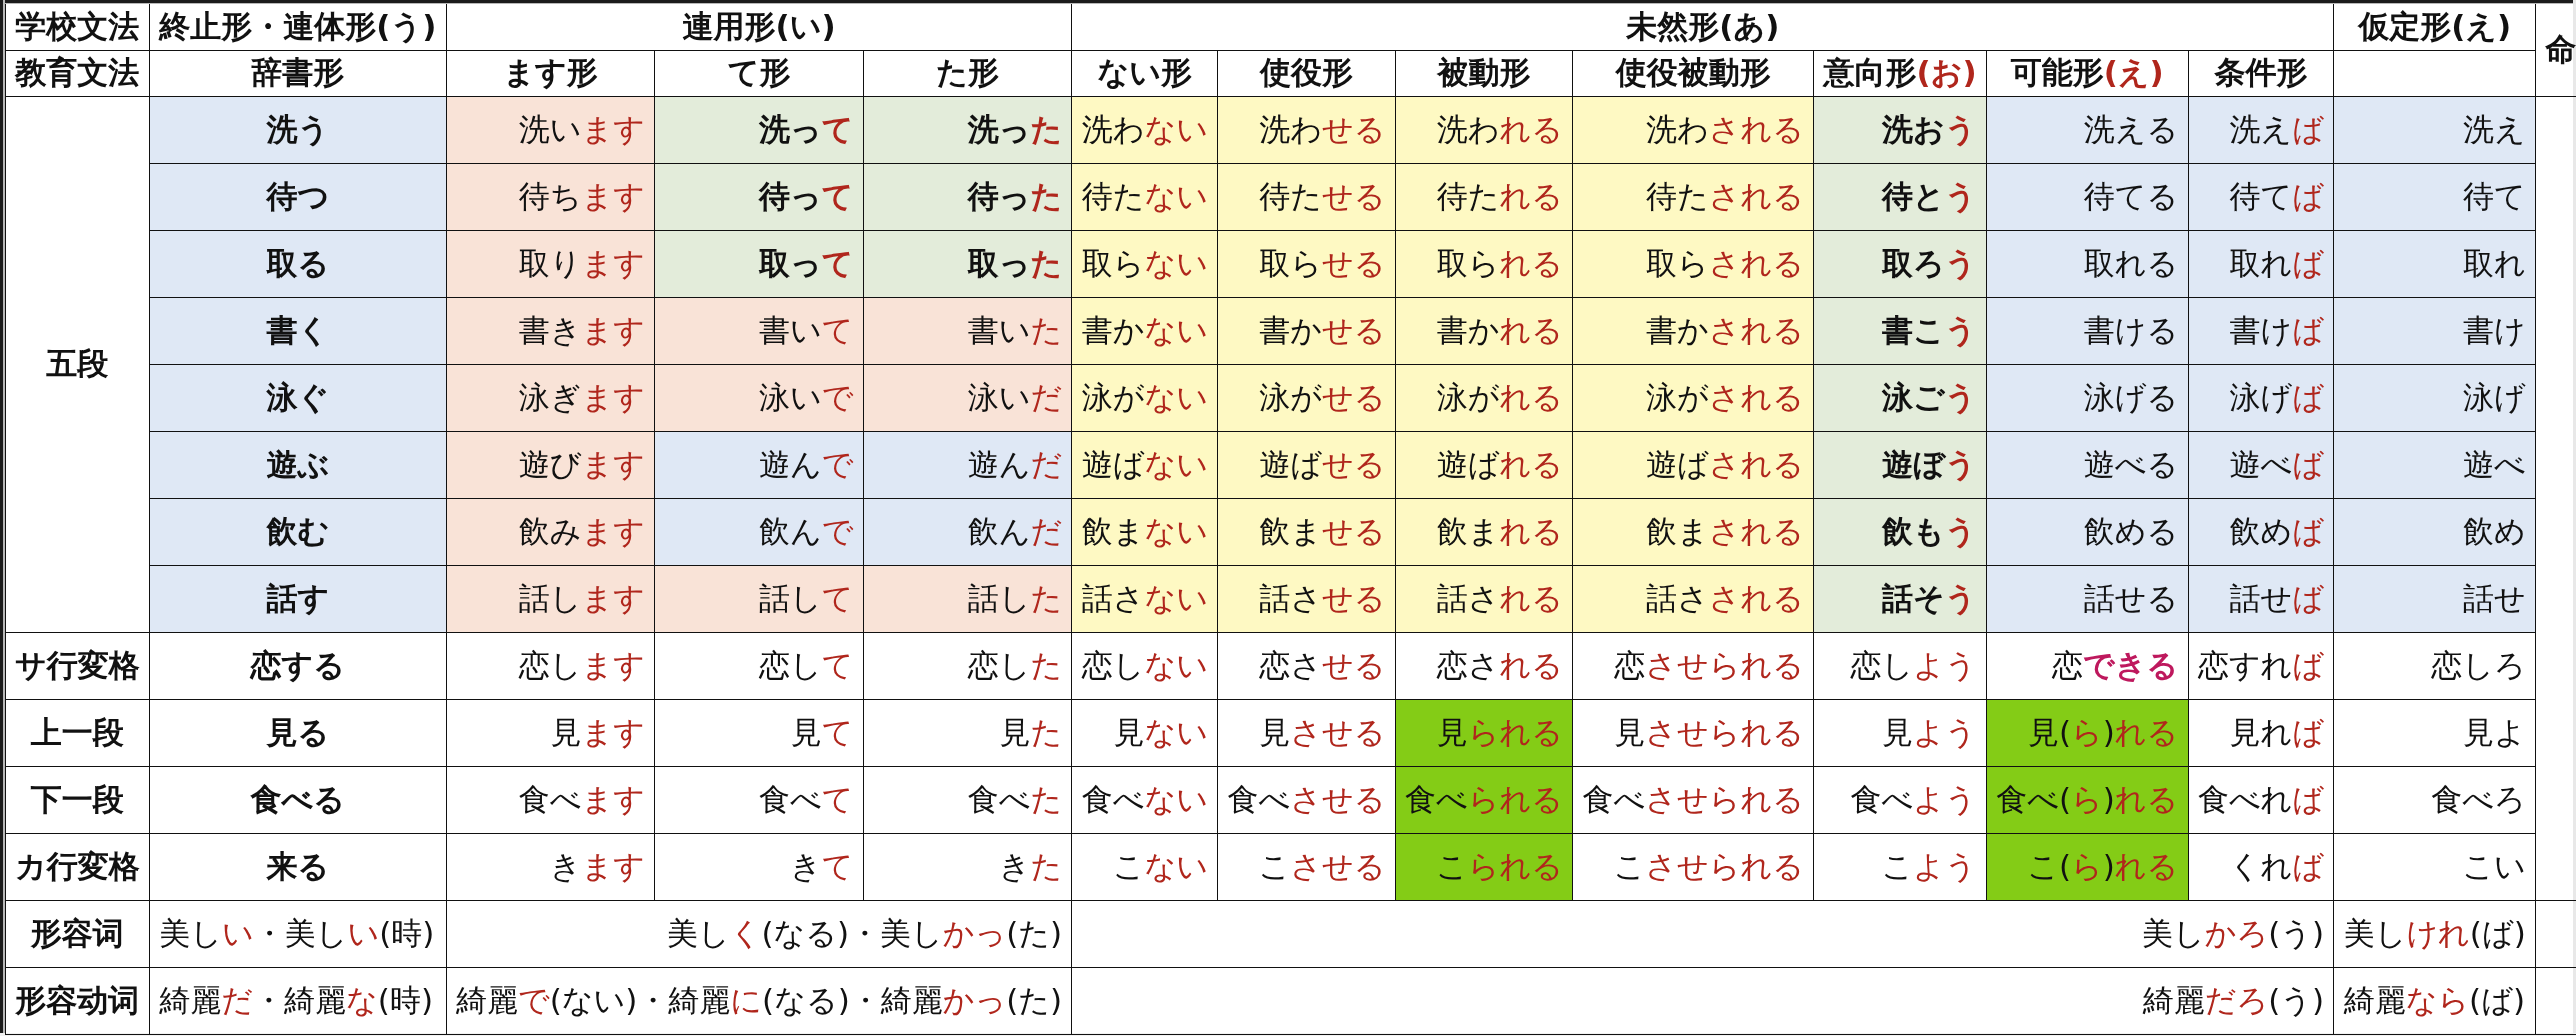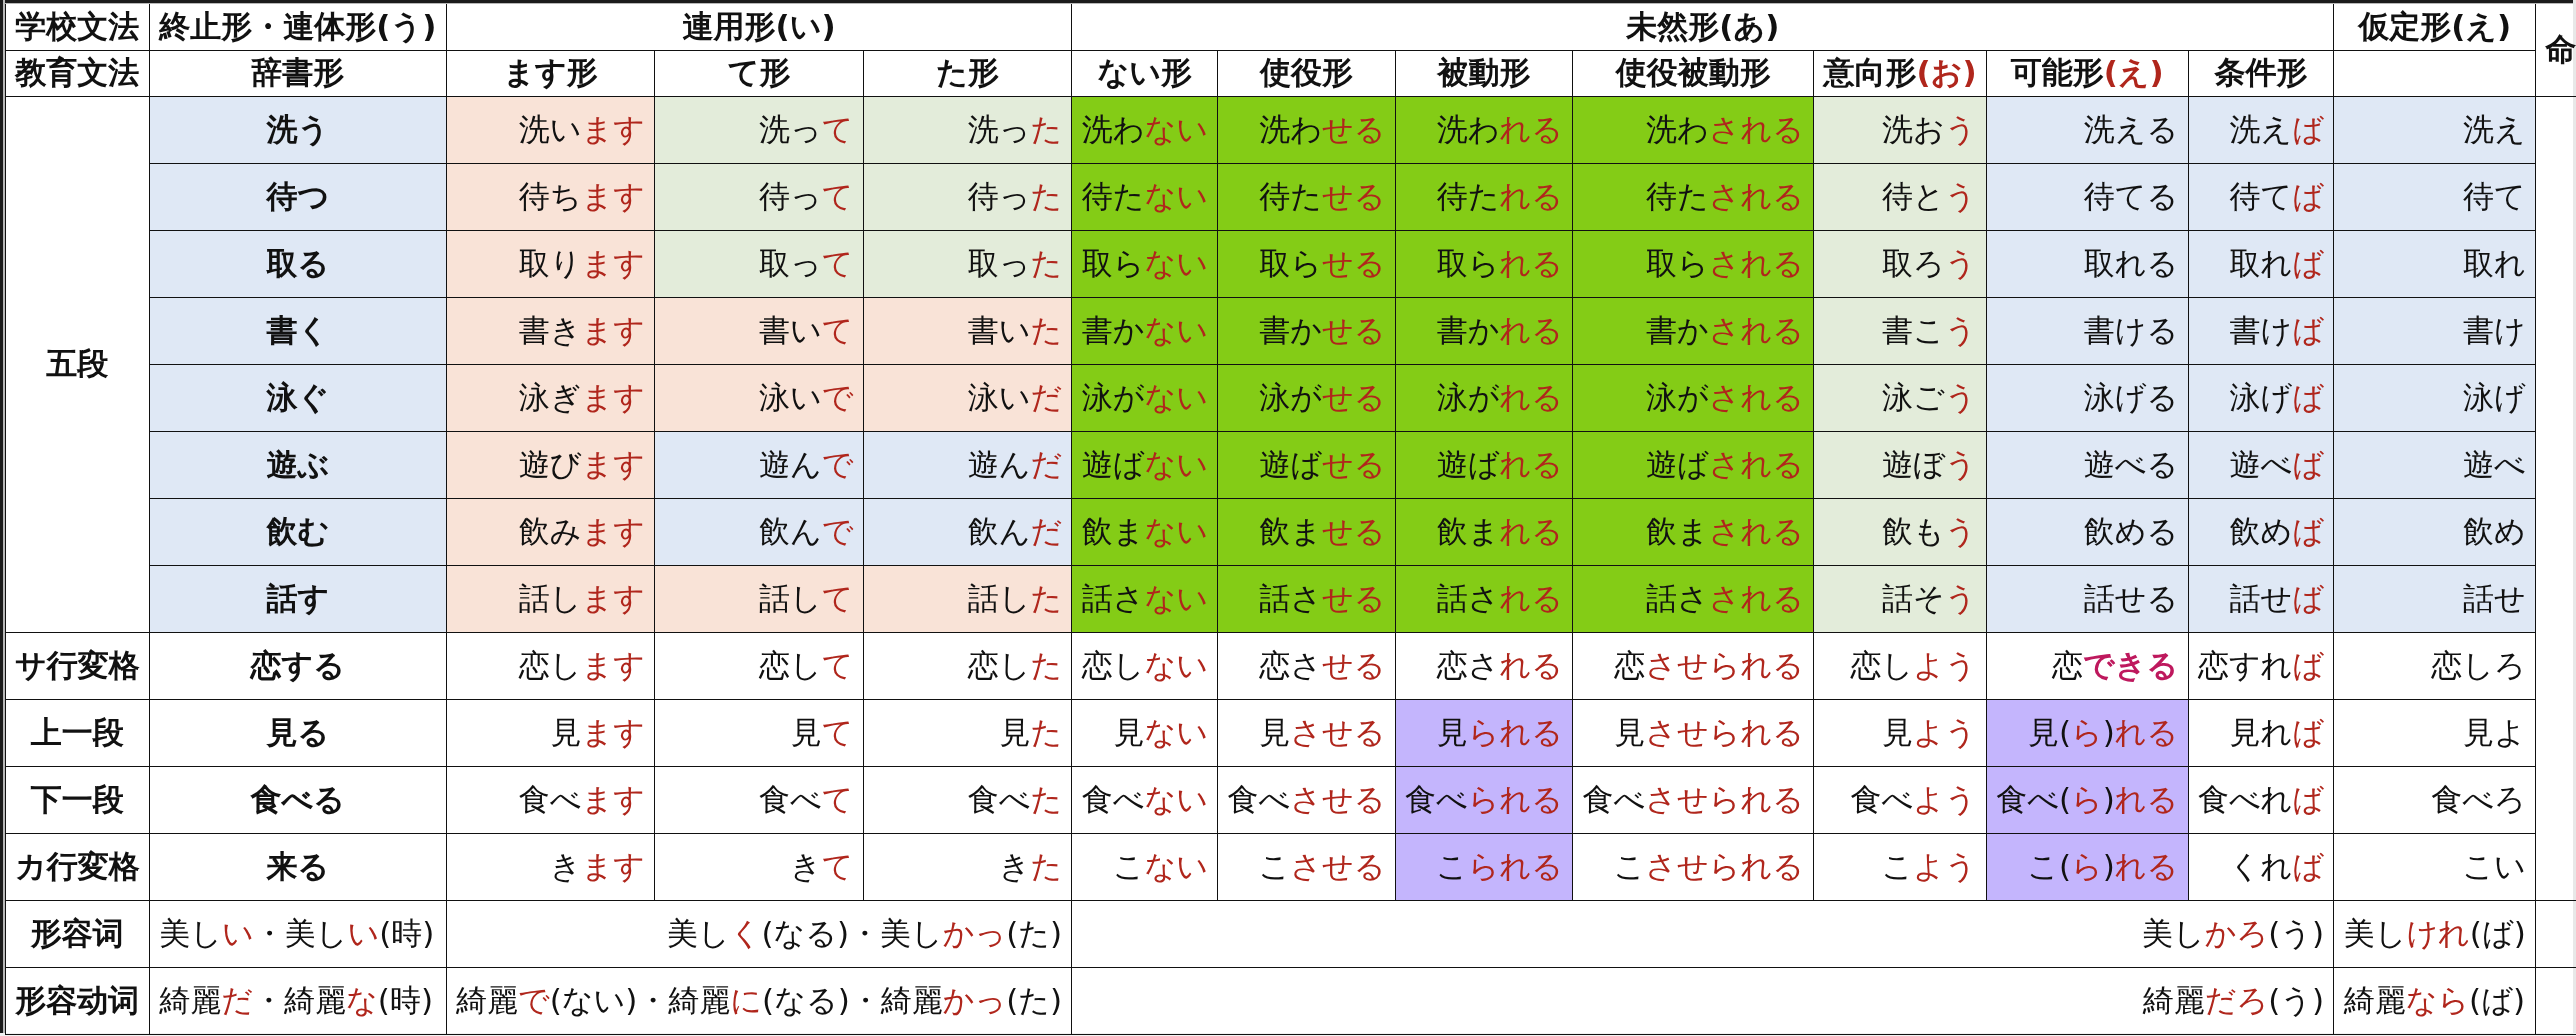--- a/index.html
+++ b/index.html
@@ -40,23 +40,23 @@
   .hdr-red { color: #b0261c; }
   .lbl { font-weight: bold; font-size: 25px; text-align: center; color: #222; font-family: Liberation Mono, monospace; }
   .lbl-red { color: #b0261c; }
   .dict { font-weight: bold; text-align: center; font-size: 31px; }
   .val { text-align: right; }
   .ctr { text-align: right; }
   .left { text-align: left; }
 
   .bg-blue { background: #dfe8f5; margin-left: 8px; }
   .bg-salmon { background: #f9e3d7; font-family: Liberation Mono, monospace; }
-  .bg-green { background: #e3ecda; }
-  .bg-yellow { background: #84cc16; }
-  .bg-gray { background: #c4b5fd; margin-left: 6px; }
+  .bg-green { background: #e3ecda; font-weight: bold; }
+  .bg-yellow { background: #fef9c3; }
+  .bg-gray { background: #84cc16; margin-left: 6px; }
   .bg-white { background: #ffffff; }
 
   .seg-k { color: #111; }
   .seg-r { color: #b0261c; }
   .seg-p { color: #be185d; font-weight: bold; }
 </style>
 </head>
 <body>
 
 <div class="topbar"></div>

